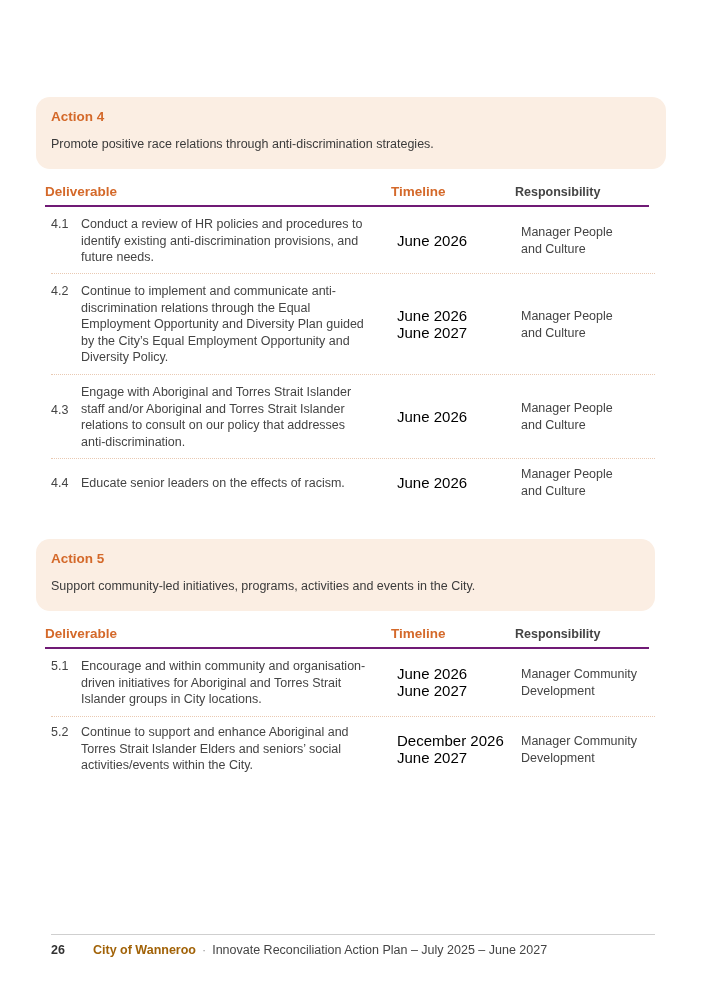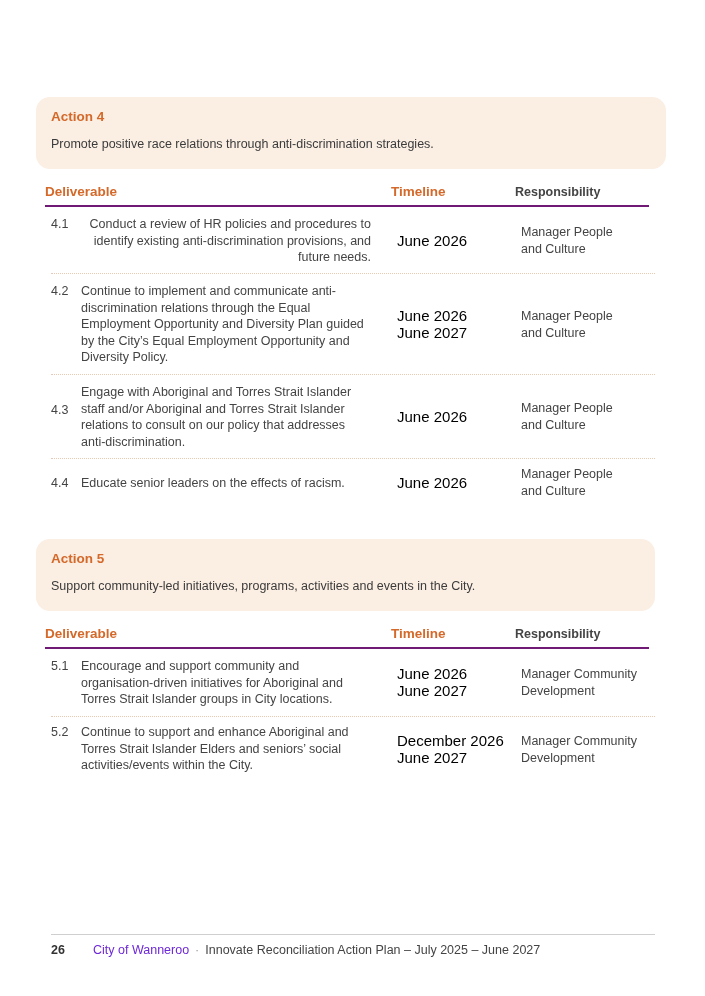--- a/index.html
+++ b/index.html
@@ -14,39 +14,39 @@
   .th.resp { left: 470px; }
   .row { position: absolute; left: 51px; width: 604px; border-bottom: 1px dotted #e9c9b2; }
   .row.last { border-bottom: none; }
   .num { position: absolute; left: 0; font-size: 12.5px; color: #444; line-height: 16.6px; }
   .desc { position: absolute; left: 30px; width: 290px; font-size: 12.5px; color: #444; line-height: 16.6px; }
   .timeline { position: absolute; left: 346px; font-size: 15px; color: #000000; line-height: 16.6px; white-space: pre-line; }
   .resp { position: absolute; left: 470px; width: 130px; font-size: 12.5px; color: #444; line-height: 16.6px; }
   .footer-rule { position: absolute; left: 51px; top: 934px; width: 604px; height: 1px; background: #cfcfcf; }
   .footer { position: absolute; left: 51px; top: 943px; font-size: 12.5px; color: #444; white-space: nowrap; }
   .page-num { font-weight: bold; color: #333; display: inline-block; width: 42px; }
-  .org { font-weight: normal; color: #6d28d9; }
+  .org { font-weight: bold; color: #a16207; }
   .sep { color: #999; margin: 0 6px; }
 </style>
 </head>
 <body>
 
 <div class="action-box" style="top:97px;height:72px;padding-left:11px;">
   <div class="action-title">Action 4</div>
   <div class="action-desc">Promote positive race relations through anti-discrimination strategies.</div>
 </div>
 <div class="thead" style="top:181px;">
   <span class="th deliv">Deliverable</span>
   <span class="th time">Timeline</span>
   <span class="th resp">Responsibility</span>
 </div>
 
 <div class="row" style="top:214px;height:59px;">
   <span class="num" style="top:2px;">4.1</span>
-  <span class="desc" style="top:2px;text-align:right;">Conduct a review of HR policies and procedures to identify existing anti-discrimination provisions, and future needs.</span>
+  <span class="desc" style="top:2px;">Conduct a review of HR policies and procedures to identify existing anti-discrimination provisions, and future needs.</span>
   <span class="timeline" style="top:19px;">June 2026</span>
   <span class="resp" style="top:10px;width:100px;">Manager People and Culture</span>
 </div>
 
 <div class="row" style="top:281px;height:93px;">
   <span class="num" style="top:2px;">4.2</span>
   <span class="desc" style="top:2px;">Continue to implement and communicate anti-discrimination relations through the Equal Employment Opportunity and Diversity Plan guided by the City’s Equal Employment Opportunity and Diversity Policy.</span>
   <span class="timeline" style="top:27px;">June 2026
 June 2027</span>
   <span class="resp" style="top:27px;width:100px;">Manager People and Culture</span>
@@ -71,21 +71,21 @@
   <div class="action-desc">Support community-led initiatives, programs, activities and events in the City.</div>
 </div>
 <div class="thead" style="top:623px;">
   <span class="th deliv">Deliverable</span>
   <span class="th time">Timeline</span>
   <span class="th resp">Responsibility</span>
 </div>
 
 <div class="row" style="top:656px;height:60px;">
   <span class="num" style="top:2px;">5.1</span>
-  <span class="desc" style="top:2px;">Encourage and support community and organisation-driven initiatives for Aboriginal and Torres Strait Islander groups in City locations.</span>
+  <span class="desc" style="top:2px;">Encourage and within community and organisation-driven initiatives for Aboriginal and Torres Strait Islander groups in City locations.</span>
   <span class="timeline" style="top:10px;">June 2026
 June 2027</span>
   <span class="resp" style="top:10px;">Manager Community Development</span>
 </div>
 
 <div class="row last" style="top:724px;height:55px;">
   <span class="num" style="top:0px;">5.2</span>
   <span class="desc" style="top:0px;">Continue to support and enhance Aboriginal and Torres Strait Islander Elders and seniors’ social activities/events within the City.</span>
   <span class="timeline" style="top:9px;">December 2026
 June 2027</span>

